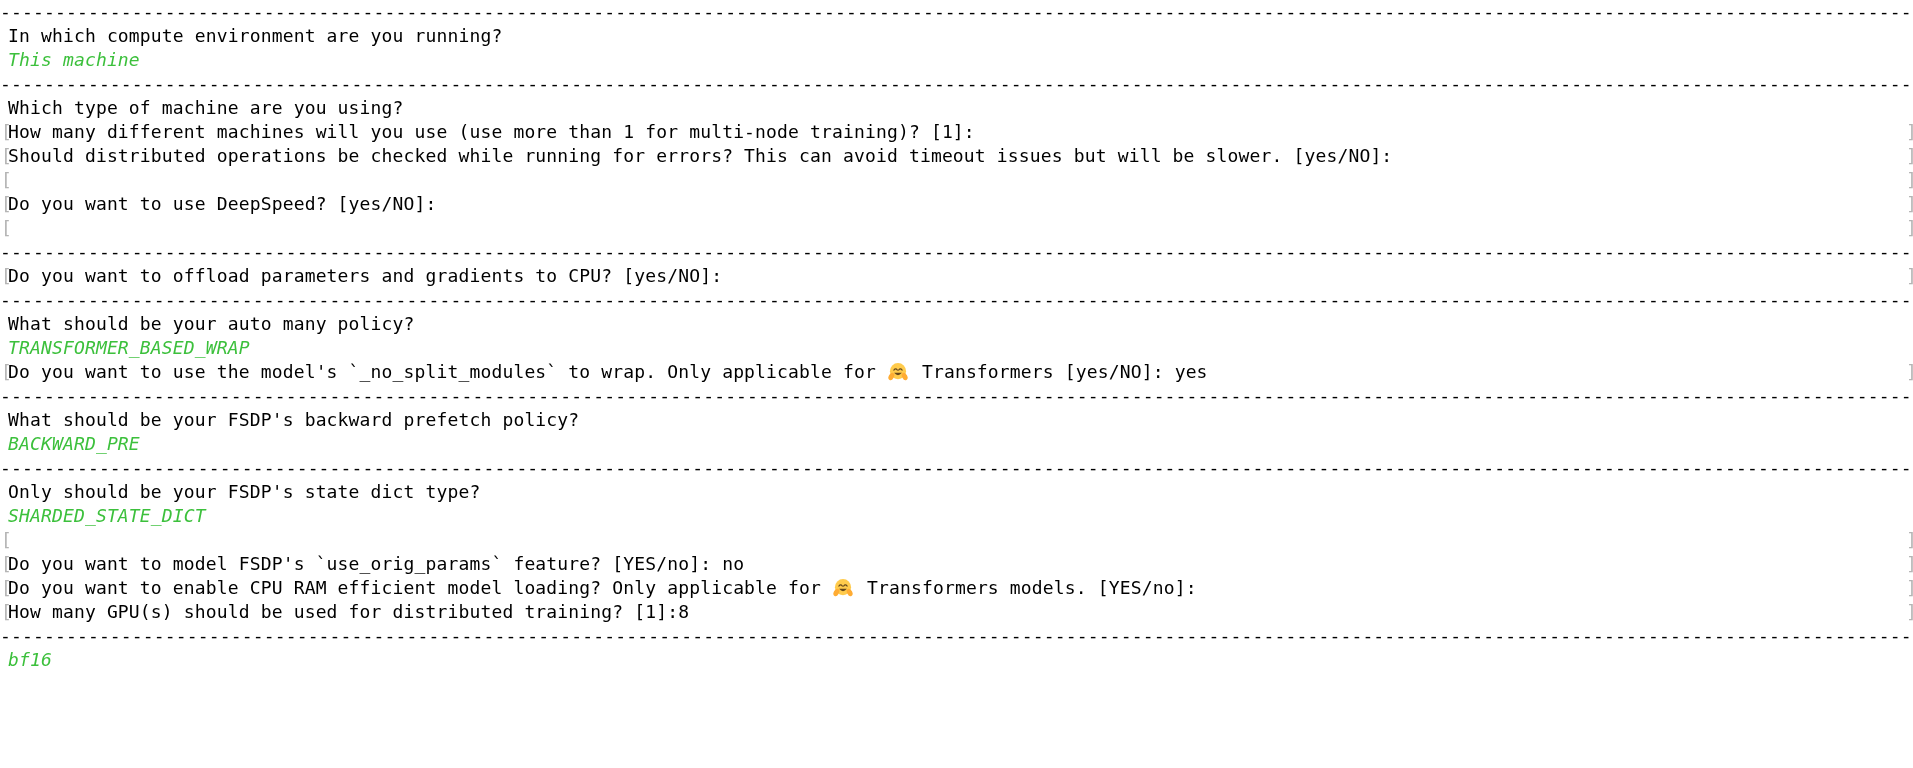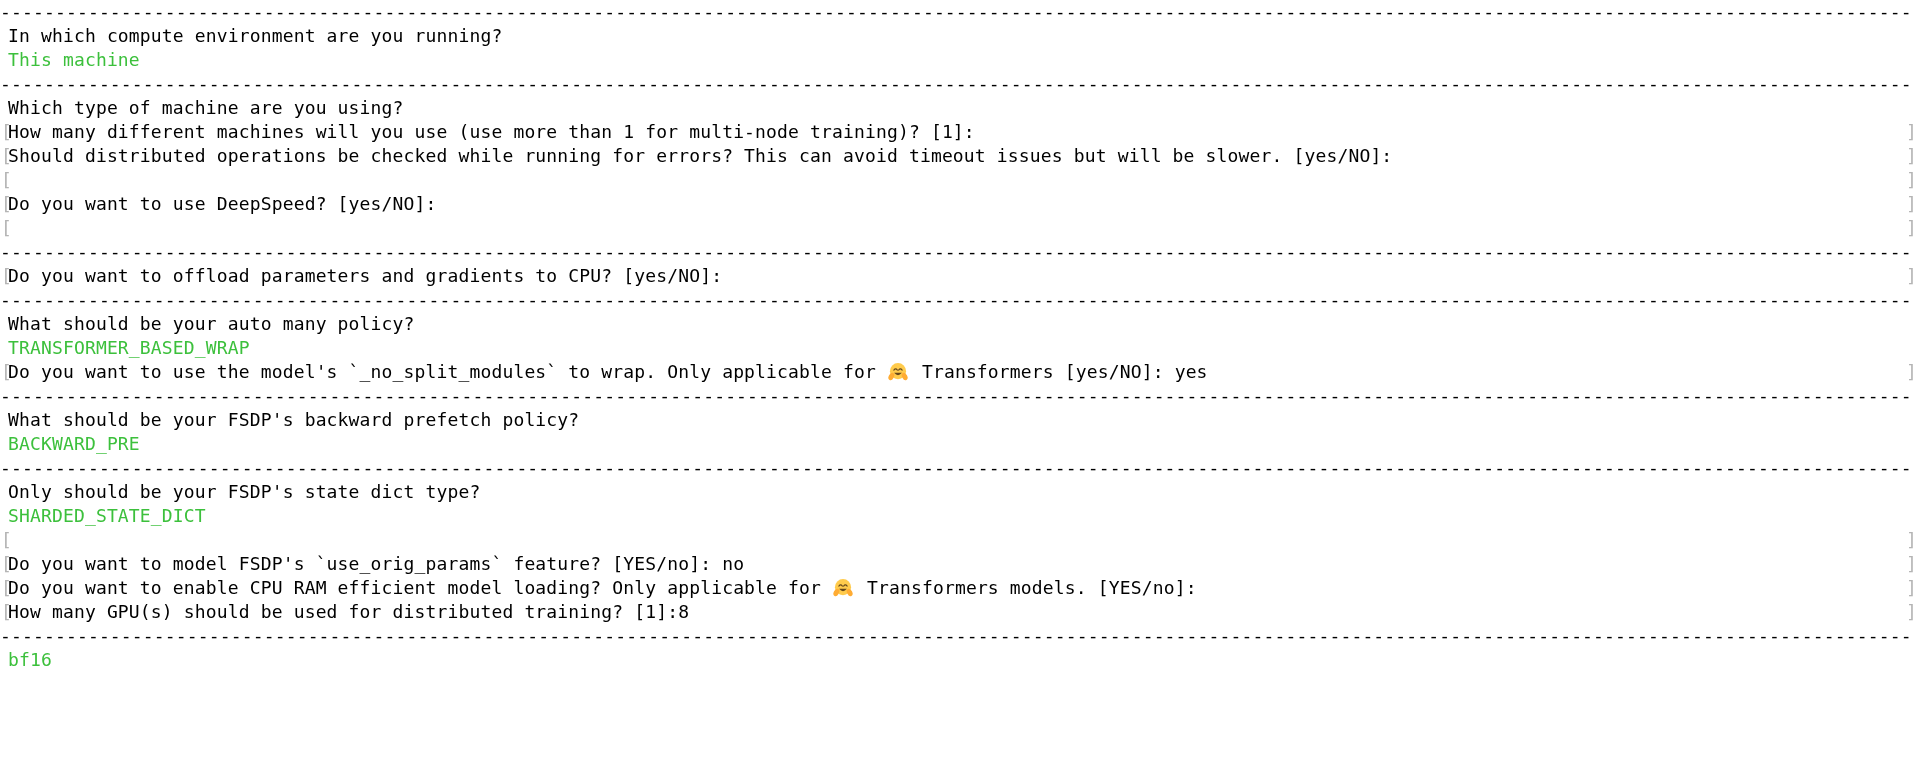--- a/index.html
+++ b/index.html
@@ -25,21 +25,21 @@
     line-height: 24px;
     white-space: pre;
     overflow: visible;
   }
   .row.separator-row {
     margin-left: -8px;
     width: 1913px;
     overflow: hidden;
     color: #000000;
   }
-  .row.answer-row { color: var(--answer-green, #3cc03c); }
+  .row.answer-row { color: var(--answer-green, #3cc03c); font-style: italic; }
   .bracket { color: var(--bracket-gray, #b4b4b4); }
   .bl { position: absolute; left: -7px; top: 0; }
   .br { position: absolute; right: -4px; top: 0; }
   .emoji-wrap {
     display: inline-block;
     width: 22px;
     height: 20px;
     vertical-align: -4px;
     margin: 0 1px;
   }

